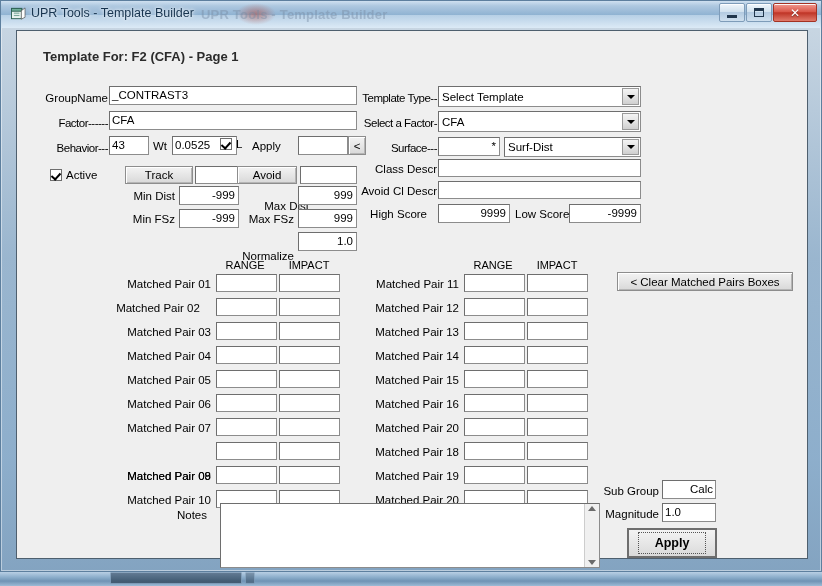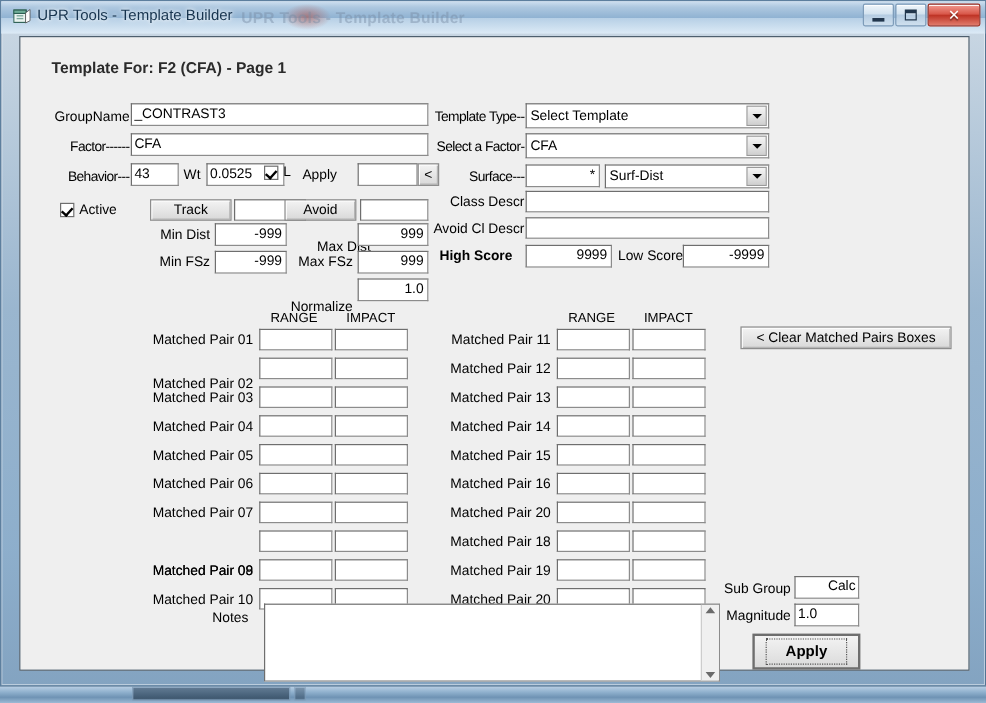--- a/index.html
+++ b/index.html
@@ -275,36 +275,36 @@
             <i></i>
           </span>
       </div>
 
       <div class="lbl r" style="left:330px;top:131px;width:90px;">Class Descr</div>
       <div class="fld" style="left:421px;top:128px;width:203px;height:18px;"></div>
 
       <div class="lbl r" style="left:320px;top:153px;width:100px;">Avoid Cl Descr</div>
       <div class="fld" style="left:421px;top:150px;width:203px;height:18px;"></div>
 
-      <div class="lbl r" style="left:320px;top:176px;width:90px;font-weight:bold;">High Score</div>
+      <div class="lbl r" style="left:320px;top:176px;width:90px;">High Score</div>
       <div class="fld ralign" style="left:421px;top:173px;width:72px;height:19px;">9999</div>
 
       <div class="lbl" style="left:498px;top:176px;">Low Score</div>
       <div class="fld ralign" style="left:552px;top:173px;width:72px;height:19px;">-9999</div>
 
       <div class="hdr" style="left:198px;top:228px;width:60px;">RANGE</div>
       <div class="hdr" style="left:260px;top:228px;width:64px;">IMPACT</div>
       <div class="hdr" style="left:446px;top:228px;width:60px;">RANGE</div>
       <div class="hdr" style="left:508px;top:228px;width:64px;">IMPACT</div>
 
       <div id="mp-left">
           <div class="lbl r" style="left: 88px; top: 246px; width: 106px;">Matched Pair 01</div>
           <div class="fld" style="left: 199px; top: 243px; width: 61px; height: 18px;"></div>
           <div class="fld" style="left: 262px; top: 243px; width: 61px; height: 18px;"></div>
-          <div class="lbl r" style="left: 88px; top: 282px; width: 106px;">Matched Pair 02</div>
+          <div class="lbl r" style="left: 88px; top: 270px; width: 106px; text-align: center;">Matched Pair 02</div>
           <div class="fld" style="left: 199px; top: 267px; width: 61px; height: 18px;"></div>
           <div class="fld" style="left: 262px; top: 267px; width: 61px; height: 18px;"></div>
           <div class="lbl r" style="left: 88px; top: 294px; width: 106px;">Matched Pair 03</div>
           <div class="fld" style="left: 199px; top: 291px; width: 61px; height: 18px;"></div>
           <div class="fld" style="left: 262px; top: 291px; width: 61px; height: 18px;"></div>
           <div class="lbl r" style="left: 88px; top: 318px; width: 106px;">Matched Pair 04</div>
           <div class="fld" style="left: 199px; top: 315px; width: 61px; height: 18px;"></div>
           <div class="fld" style="left: 262px; top: 315px; width: 61px; height: 18px;"></div>
           <div class="lbl r" style="left: 88px; top: 342px; width: 106px;">Matched Pair 05</div>
           <div class="fld" style="left: 199px; top: 339px; width: 61px; height: 18px;"></div>

